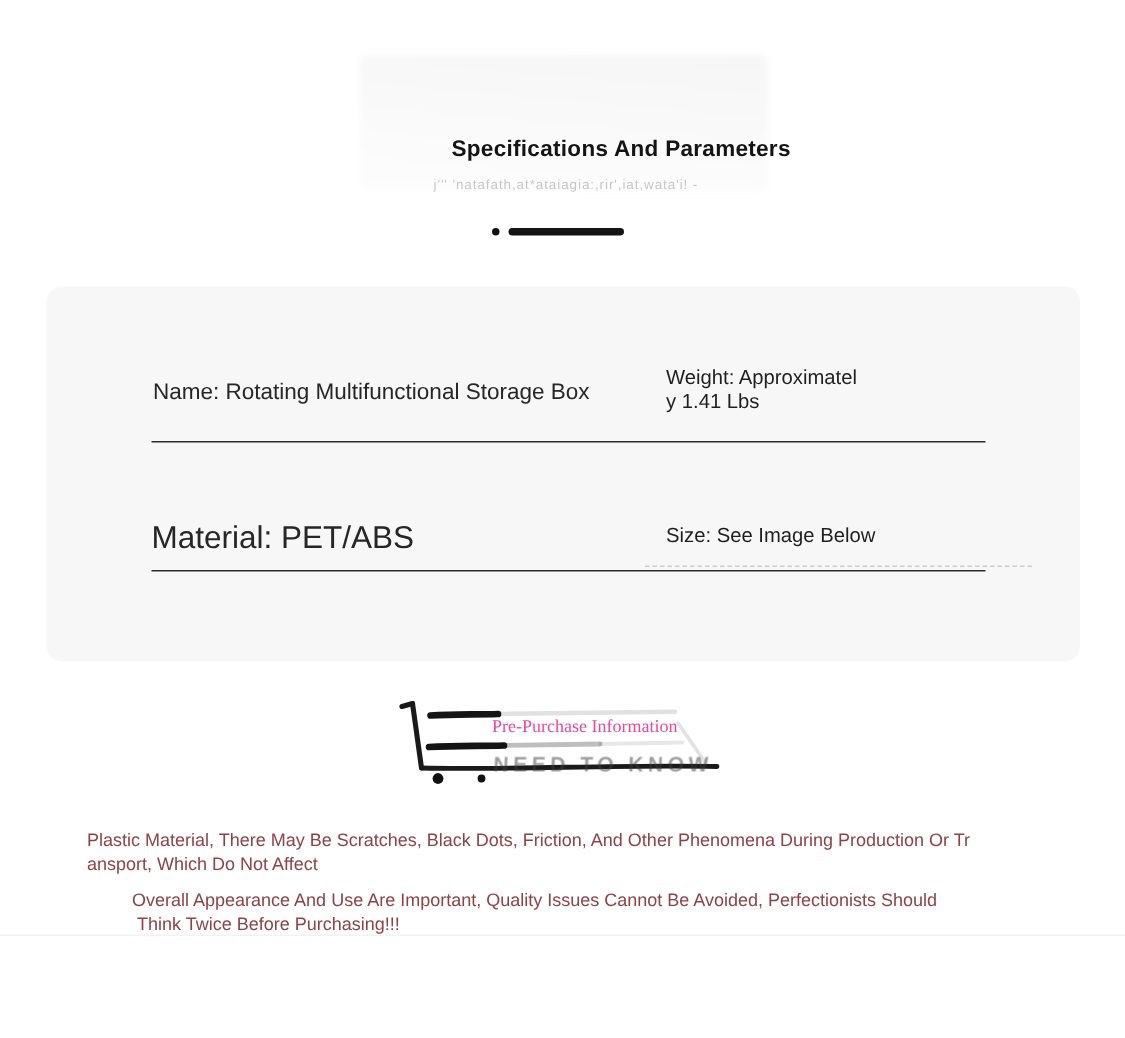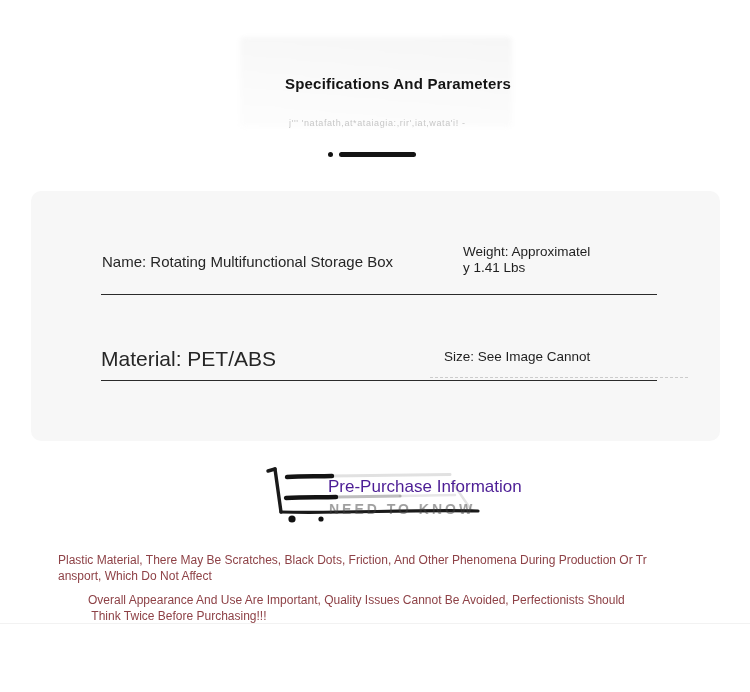--- a/index.html
+++ b/index.html
@@ -9,21 +9,21 @@
     font-family:"Liberation Sans",sans-serif;
     color:#262626;
   }
   
   .title-backdrop{
     position:absolute;left:240px;top:37px;width:272px;height:90px;
     background:linear-gradient(185deg,#f6f6f6 0%,#fafafa 55%,#fdfdfd 100%);
     filter:blur(2px);border-radius:4px;
   }
   .title{
-    position:absolute;left:285px;top:75px;margin:0;
+    position:absolute;left:285px;top:75px;margin:16px;
     font-size:15px;font-weight:bold;color:#141414;
     letter-spacing:.2px;white-space:nowrap;
   }
   .scribble{
     position:absolute;left:289px;top:118px;width:220px;
     font-size:9px;color:#9a9a9a;opacity:.55;filter:blur(.4px);
     letter-spacing:.6px;white-space:nowrap;overflow:hidden;
   }
   .divider-dot{
     position:absolute;left:328px;top:152px;width:5px;height:5px;
@@ -34,37 +34,37 @@
     background:#141414;border-radius:3px;
   }
   
   .spec-card{
     position:absolute;left:31px;top:191px;width:689px;height:250px;
     background:#f7f7f7;border-radius:10px;
   }
   .cell{position:absolute;white-space:nowrap;}
   .cell.name{left:71px;top:62px;font-size:15px;color:#262626;z-index:2;text-align:center;}
   .cell.weight{
-    left:432px;top:53px;width:160px;font-size:13.5px;color:#1f1f1f;
+    left:413px;top:53px;width:160px;font-size:13.5px;color:#1f1f1f;
     white-space:pre-line;line-height:16px;
   }
   .cell.material{left:70px;top:156px;font-size:21px;color:#262626;}
   .cell.size{left:413px;top:158px;font-size:13.5px;color:#1f1f1f;}
   .rule{position:absolute;left:70px;width:556px;height:0;border-top:1.4px solid #2b2b2b;}
   .rule1{top:103px;}
   .rule2{top:189px;}
   .ghost-dash{
     position:absolute;left:399px;top:186px;width:258px;height:0;
     border-top:1px dashed #a9a9a9;opacity:.55;
   }
   
   .cart{position:absolute;left:262px;top:458px;width:220px;height:68px;}
   .prepurchase{
     position:absolute;left:328px;top:477px;
-    font-size:17px;color:#4c1d95;white-space:nowrap;z-index:2;
+    font-size:12px;color:#ec4899;white-space:nowrap;z-index:2;font-family:Liberation Serif, serif;
   }
   .ghost-caption{
     position:absolute;left:329px;top:501px;
     font-size:14px;font-weight:bold;letter-spacing:3px;color:#3f3f3f;
     opacity:.5;filter:blur(.5px);transform:skewX(-2deg);white-space:nowrap;
   }
   
   .warning{
     position:absolute;margin:0;font-size:12px;line-height:15.5px;
     color:#8e4247;white-space:pre-line;
@@ -89,21 +89,21 @@
   <span class="divider-dot"></span>
   <span class="divider-bar"></span>
 
   <div class="spec-card">
     <div class="cell name">Name: Rotating Multifunctional Storage Box</div>
     <div class="cell weight">Weight: Approximatel
 y 1.41 Lbs</div>
     <div class="rule rule1"></div>
 
     <div class="cell material">Material: PET/ABS</div>
-    <div class="cell size">Size: See Image Cannot</div>
+    <div class="cell size">Size: See Image Below</div>
     <div class="rule rule2"></div>
     <div class="ghost-dash"></div>
   </div>
 
   <svg class="cart" viewBox="0 0 220 68" fill="none" xmlns="http://www.w3.org/2000/svg">
 
     <path d="M6 13 L13 11" stroke="#1a1a1a" stroke-width="3.4" stroke-linecap="round"></path>
     <path d="M13 11 C15 25 17 40 19 54" stroke="#1a1a1a" stroke-width="3.4" stroke-linecap="round"></path>
     <path d="M19 54 C80 55.5 150 51.5 216 53" stroke="#1a1a1a" stroke-width="3.2" stroke-linecap="round"></path>
     <path d="M25 19 C40 18 55 18.5 70 18" stroke="#141414" stroke-width="4.4" stroke-linecap="round"></path>

